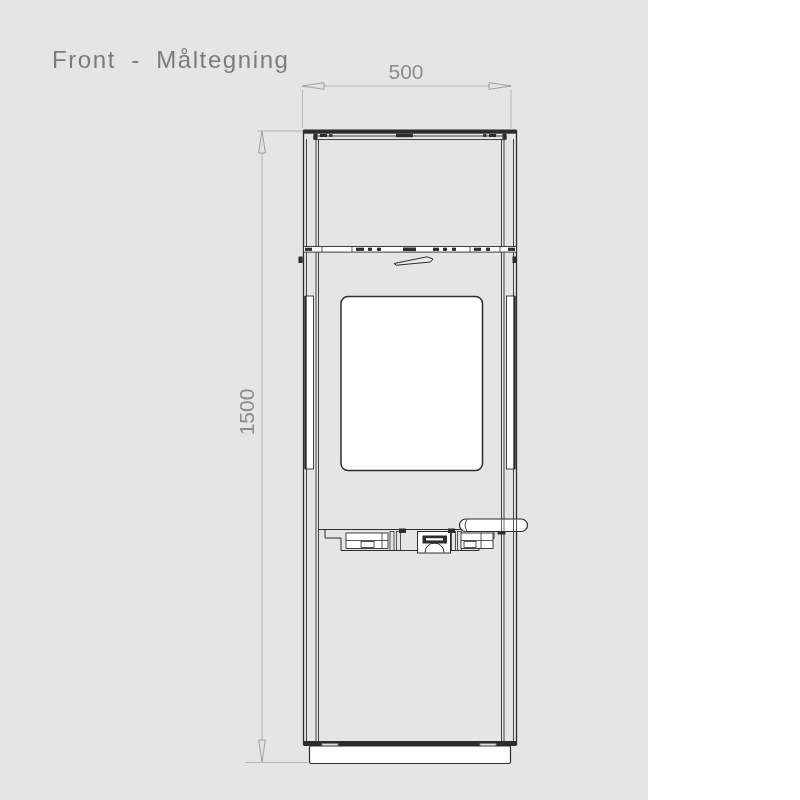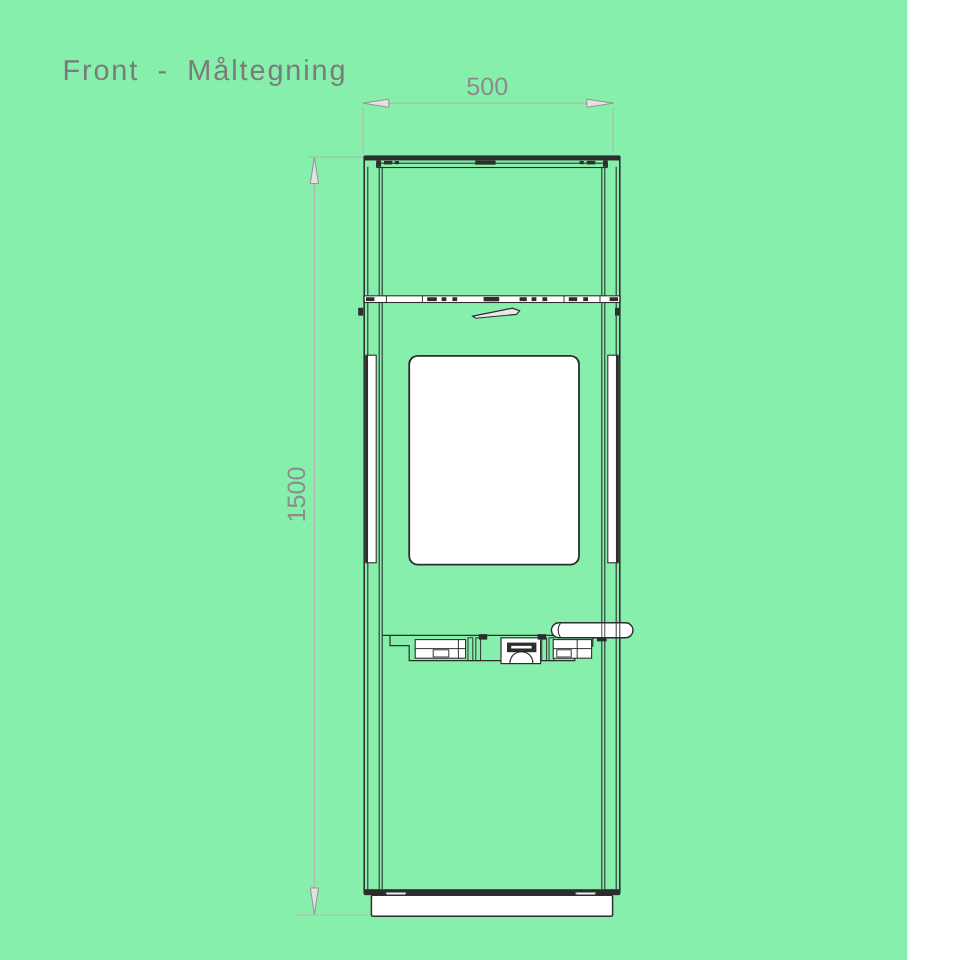--- a/index.html
+++ b/index.html
@@ -3,23 +3,23 @@
 <meta charset="utf-8">
 <style>
   html, body {
     margin: 0;
     padding: 0;
     background: #ffffff;
     font-family: "Liberation Sans", sans-serif;
   }
   .canvas {
     position: relative;
-    width: 756px;
+    width: 648px;
     height: 800px;
-    background: #86efac;
+    background: #e5e5e5;
     overflow: hidden;
   }
   .drawing-title {
     position: absolute;
     left: 52px;
     top: 46px;
     font-size: 24px;
     font-weight: 400;
     letter-spacing: 1.6px;
     word-spacing: 7px;

